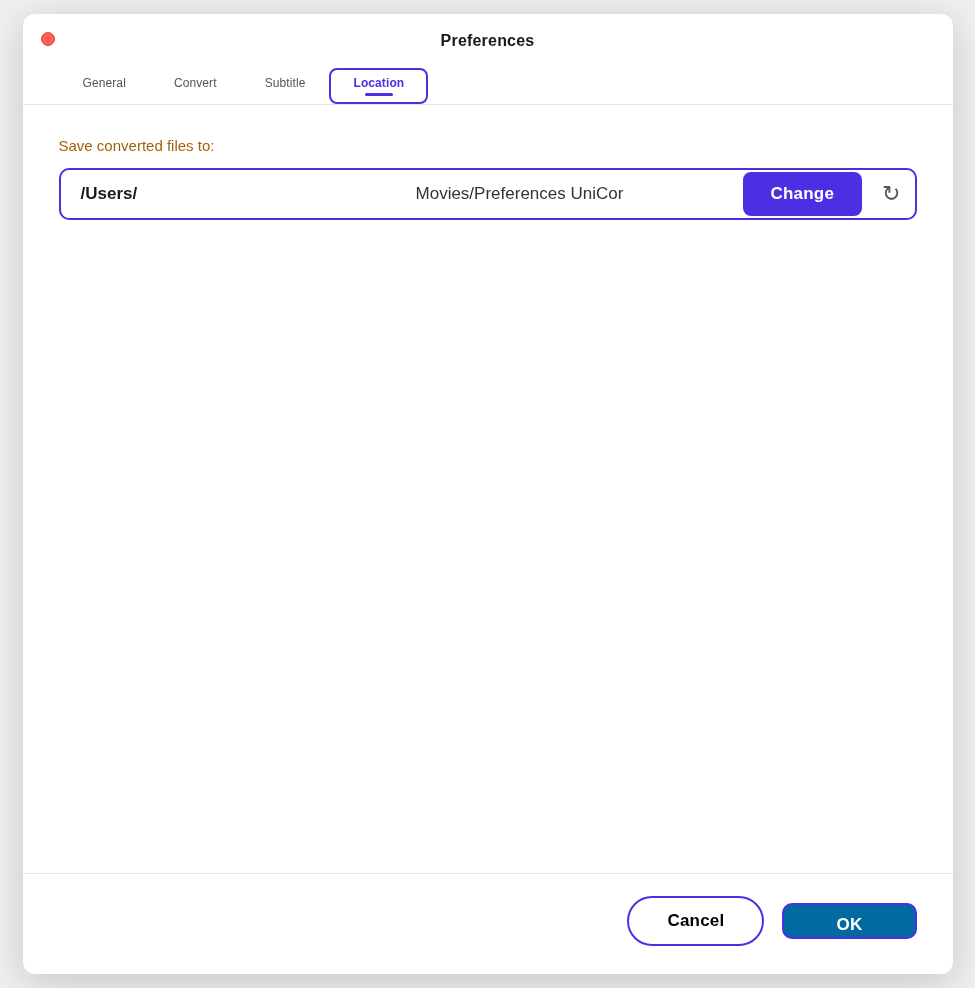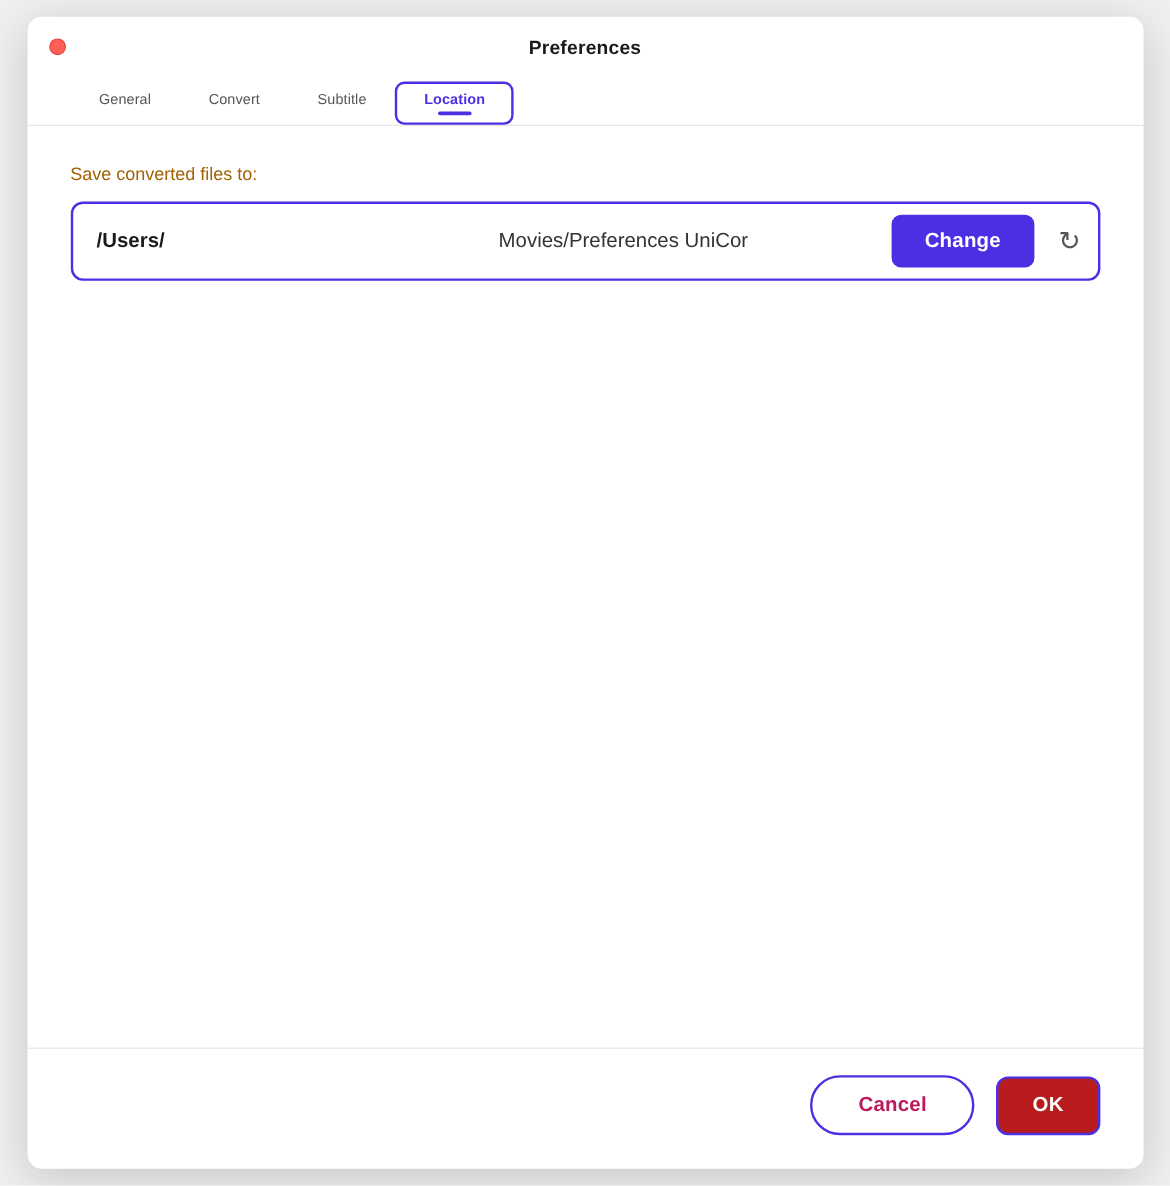--- a/index.html
+++ b/index.html
@@ -123,21 +123,21 @@
       margin-bottom: 14px;
       font-weight: 400;
     }
 
     .path-row {
       display: flex;
       align-items: center;
       border: 2.5px solid #4b30e3;
       border-radius: 10px;
       overflow: hidden;
-      height: 66px;
+      height: 52px;
       background: #fff;
     }
 
     .path-text {
       flex: 1;
       padding: 0 20px;
       font-size: 17px;
       color: #1a1a1a;
       font-weight: 400;
       white-space: nowrap;
@@ -199,41 +199,41 @@
       display: flex;
       justify-content: flex-end;
       align-items: center;
       padding: 22px 36px 28px 36px;
       gap: 18px;
       flex-shrink: 0;
     }
 
     .cancel-btn {
       background: #fff;
-      color: #be185d;
+      color: #000000;
       border: 2px solid #4b30e3;
       border-radius: 26px;
       padding: 10px 38px;
       font-size: 17px;
       font-weight: 600;
       cursor: pointer;
       height: 50px;
       letter-spacing: 0.2px;
     }
 
     .ok-btn {
-      background: #b91c1c;
+      background: #0369a1;
       color: #fff;
       border: 2.5px solid #4b30e3;
       border-radius: 10px;
-      padding: 10px 28px;
+      padding: 10px 52px;
       font-size: 17px;
       font-weight: 700;
       cursor: pointer;
-      height: 49px;
+      height: 36px;
       letter-spacing: 0.3px;
     }
   </style>
 </head>
 <body>
 
 <div class="window">
 
   <div class="title-bar">
     <div class="traffic-light"></div>

